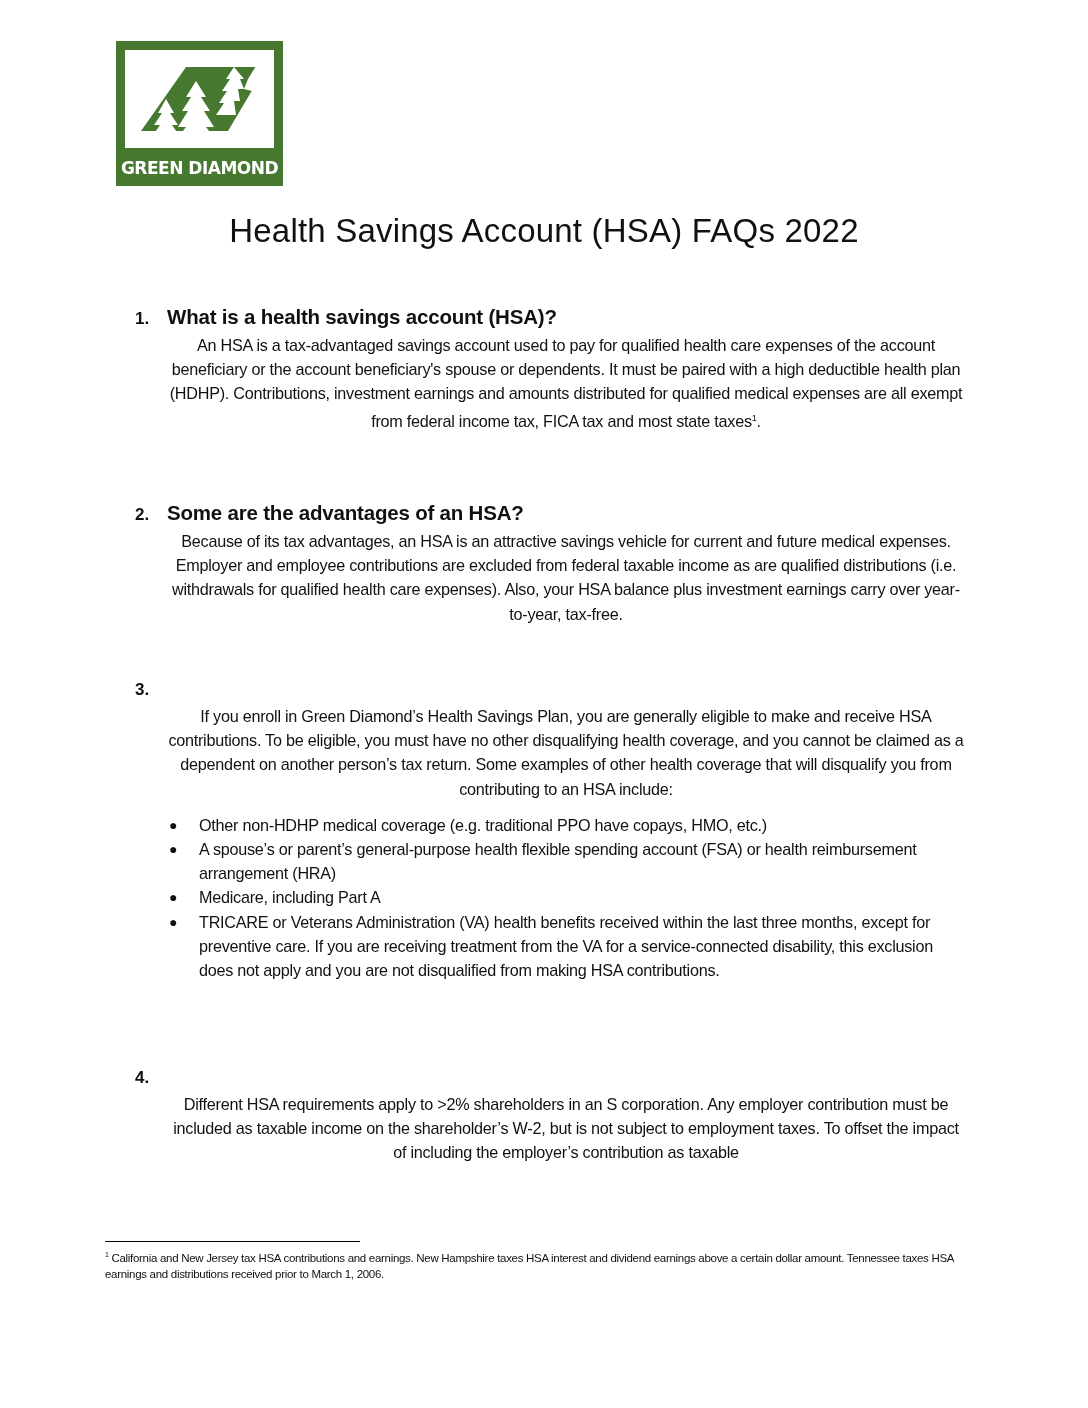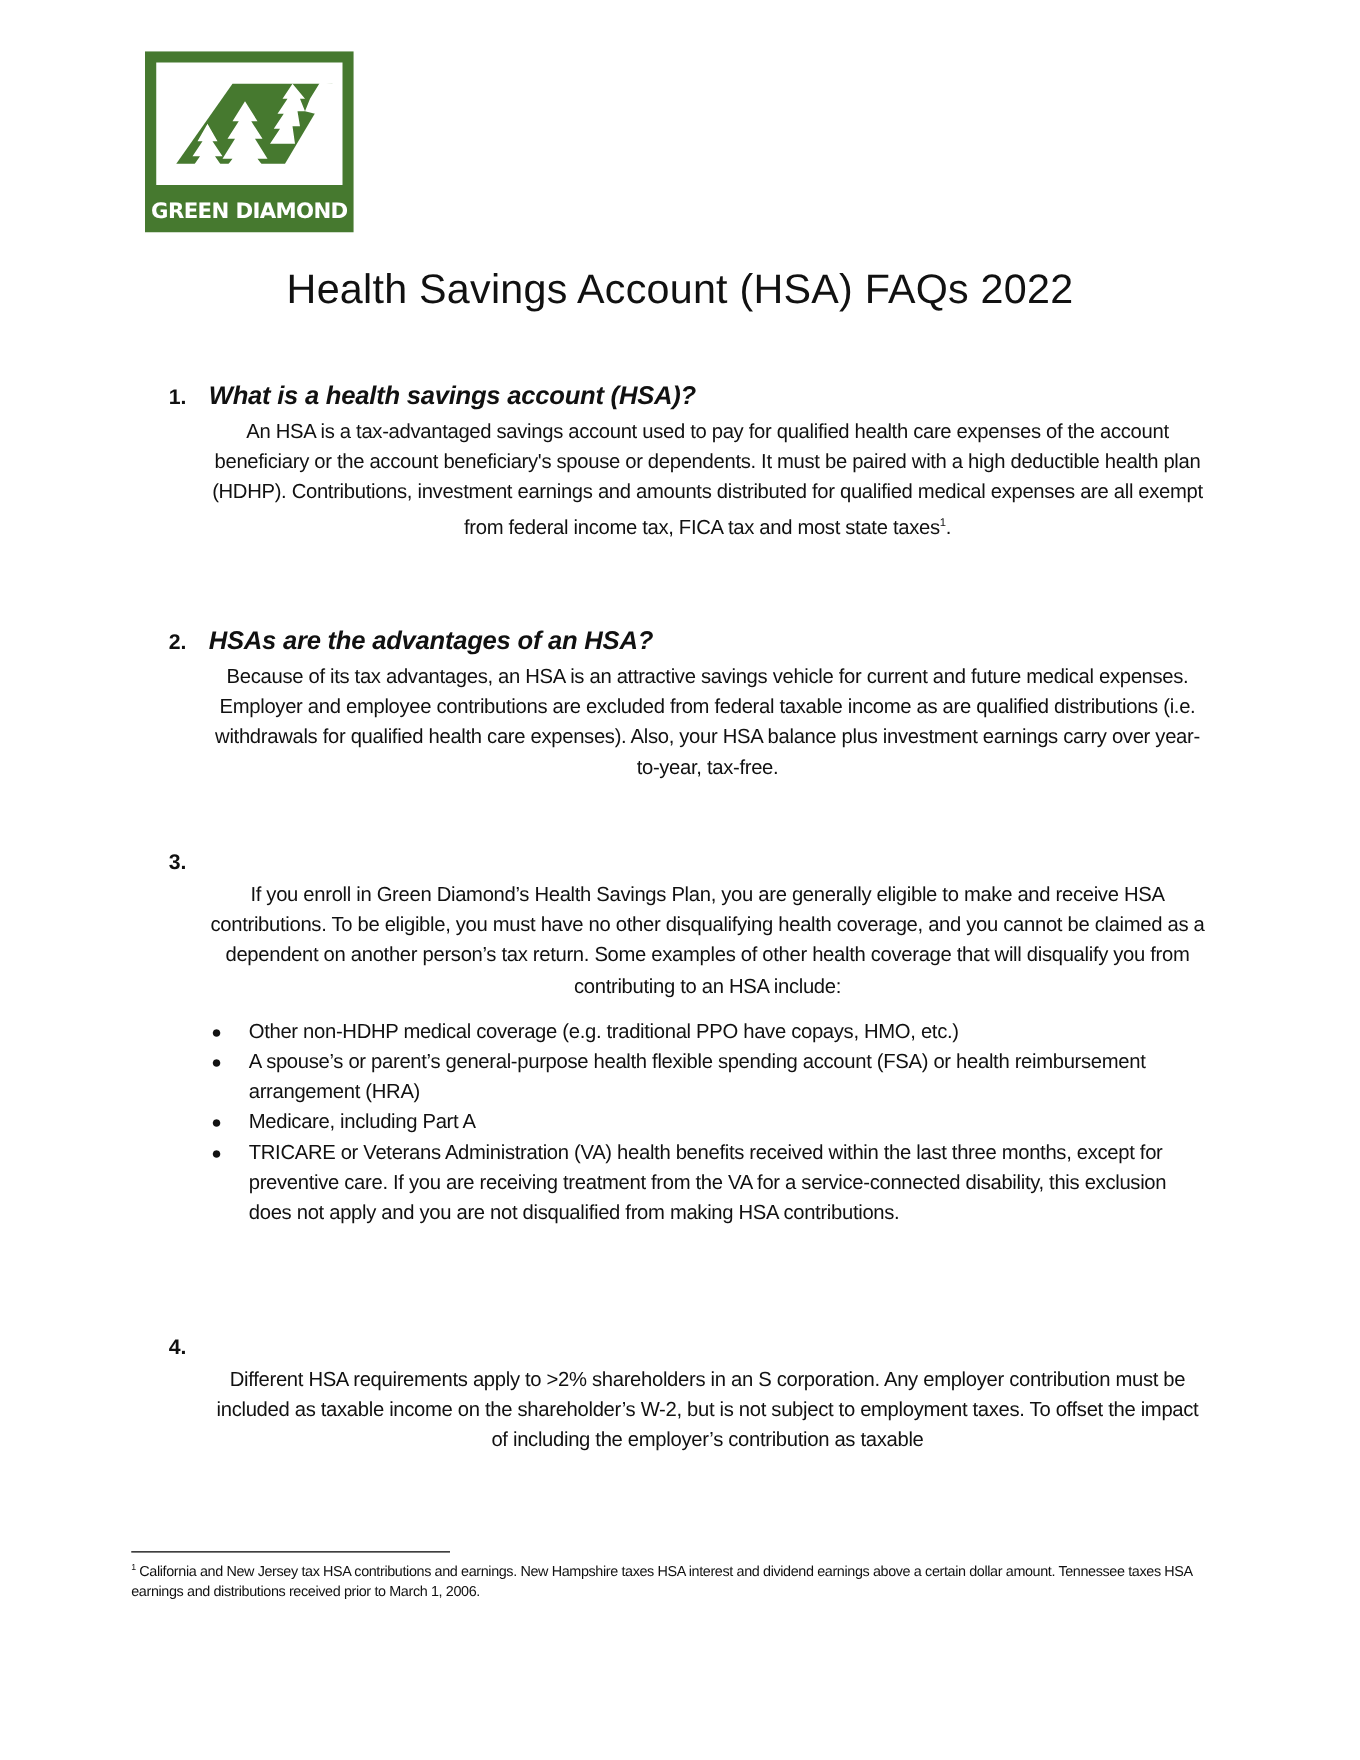--- a/index.html
+++ b/index.html
@@ -4,21 +4,21 @@
 <style>
   html, body { margin:0; padding:0; background:#ffffff; }
   body { width:1088px; height:1408px; position:relative; overflow:hidden;
          font-family:"Liberation Sans", "DejaVu Sans", sans-serif; color:#111; }
   .logo { position:absolute; left:105px; top:41px; width:144px; height:145px;margin-left:11px; }
   .title { position:absolute; left:0; width:1088px; top:212px; text-align:center;
            font-size:33px; font-weight:normal; letter-spacing:0.2px; margin:0; }
   .section { position:absolute; left:135px; width:830px; }
   .q { display:flex; align-items:baseline; margin:0; }
   .q-num { width:32px; font-size:17px; font-weight:bold; }
-  .q-text { font-size:20.5px; font-weight:bold; letter-spacing:-0.2px;font-style:italic; }
+  .q-text { font-size:20.5px; font-weight:bold; letter-spacing:-0.2px; }
   .ans { margin:4px 0 0 32px; font-size:16.2px; line-height:24.2px; letter-spacing:-0.25px;text-align:center; }
   .ans sup { font-size:9px; }
   ul.bullets { list-style:none; margin:12px 0 0 32px; padding:0; font-size:16.2px; line-height:24.2px; letter-spacing:-0.25px; }
   ul.bullets li { position:relative; padding-left:32px; }
   ul.bullets li .bullet { position:absolute; left:2px; top:0; font-size:14px; }
   .fn-rule { position:absolute; left:105px; top:1241px; width:255px; height:0; border-top:1.5px solid #000; }
   .footnote { position:absolute; left:105px; top:1247px; width:860px; font-size:11.5px; line-height:16.5px; letter-spacing:-0.3px; }
   .footnote sup { font-size:7px; }
 </style>
 </head>
@@ -45,21 +45,21 @@
   <div class="q">
     <span class="q-num">1.</span>
     <span class="q-text">What is a health savings account (HSA)?</span>
   </div>
   <p class="ans"><span>An HSA is a tax-advantaged savings account used to pay for qualified health care expenses of the account beneficiary or the account beneficiary's spouse or dependents. It must be paired with a high deductible health plan (HDHP). Contributions, investment earnings and amounts distributed for qualified medical expenses are all exempt from federal income tax, FICA tax and most state taxes</span><sup>1</sup><span>.</span></p>
 </div>
 
 <div class="section" style="top:501px;">
   <div class="q">
     <span class="q-num">2.</span>
-    <span class="q-text">HSAs are the advantages of an HSA?</span>
+    <span class="q-text">Some are the advantages of an HSA?</span>
   </div>
   <p class="ans">Because of its tax advantages, an HSA is an attractive savings vehicle for current and future medical expenses. Employer and employee contributions are excluded from federal taxable income as are qualified distributions (i.e. withdrawals for qualified health care expenses). Also, your HSA balance plus investment earnings carry over year-to-year, tax-free.</p>
 </div>
 
 <div class="section" style="top:680px;">
   <div class="q">
     <span class="q-num">3.</span>
   </div>
   <p class="ans">If you enroll in Green Diamond’s Health Savings Plan, you are generally eligible to make and receive HSA contributions.  To be eligible, you must have no other disqualifying health coverage, and you cannot be claimed as a dependent on another person’s tax return.  Some examples of other health coverage that will disqualify you from contributing to an HSA include:</p>
   <ul class="bullets">

